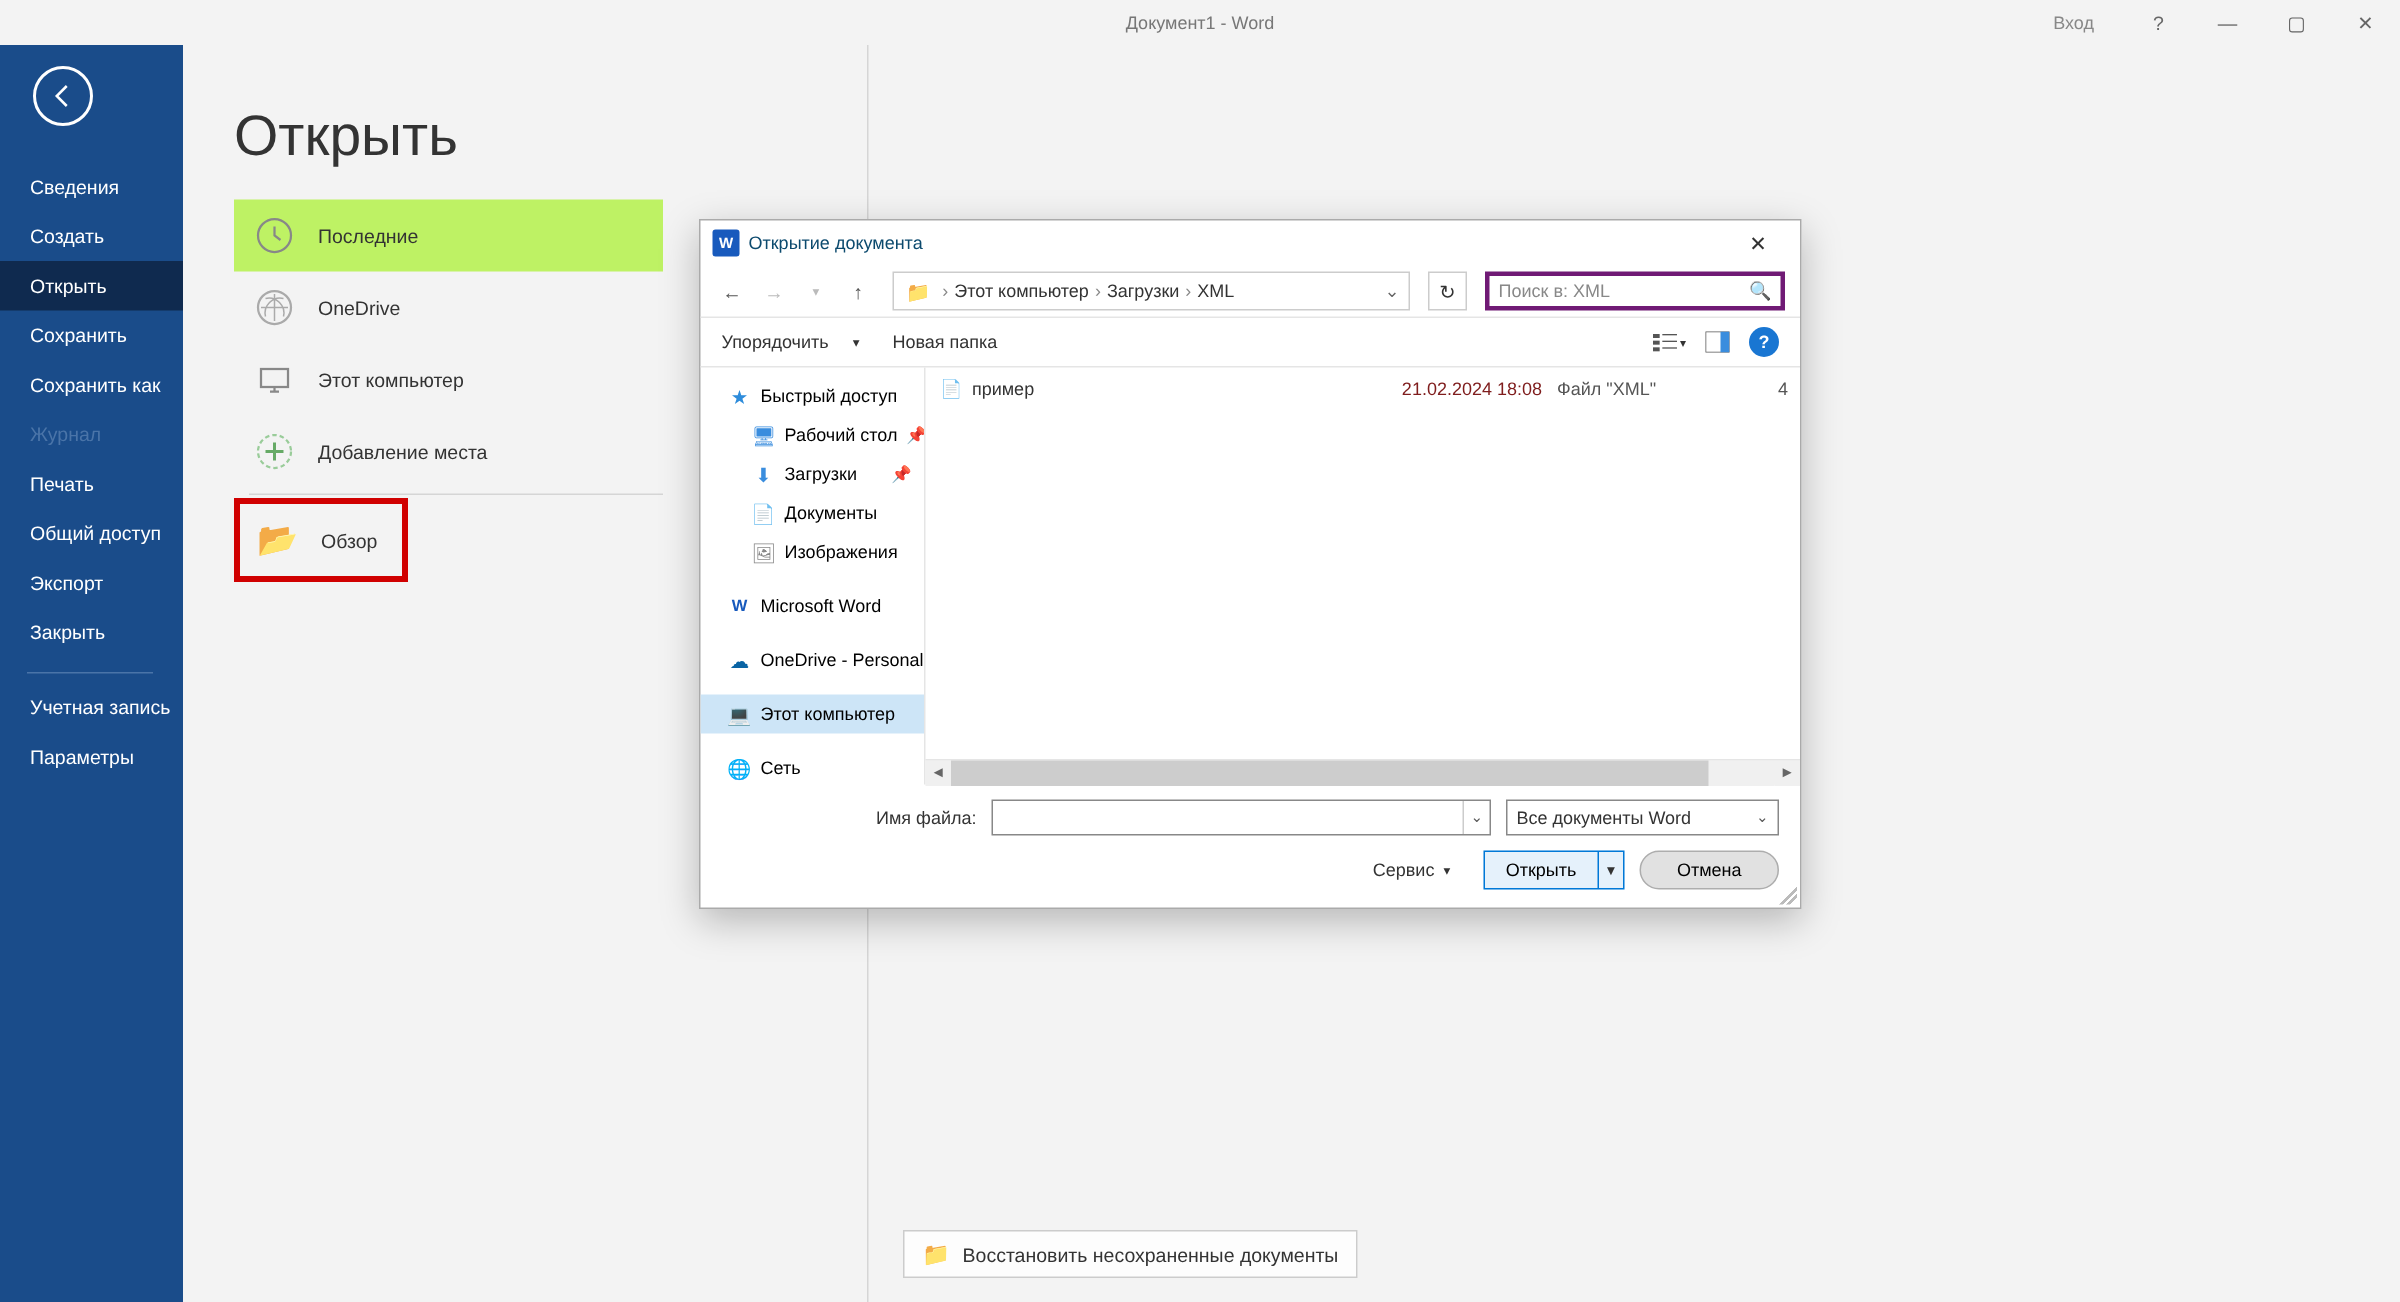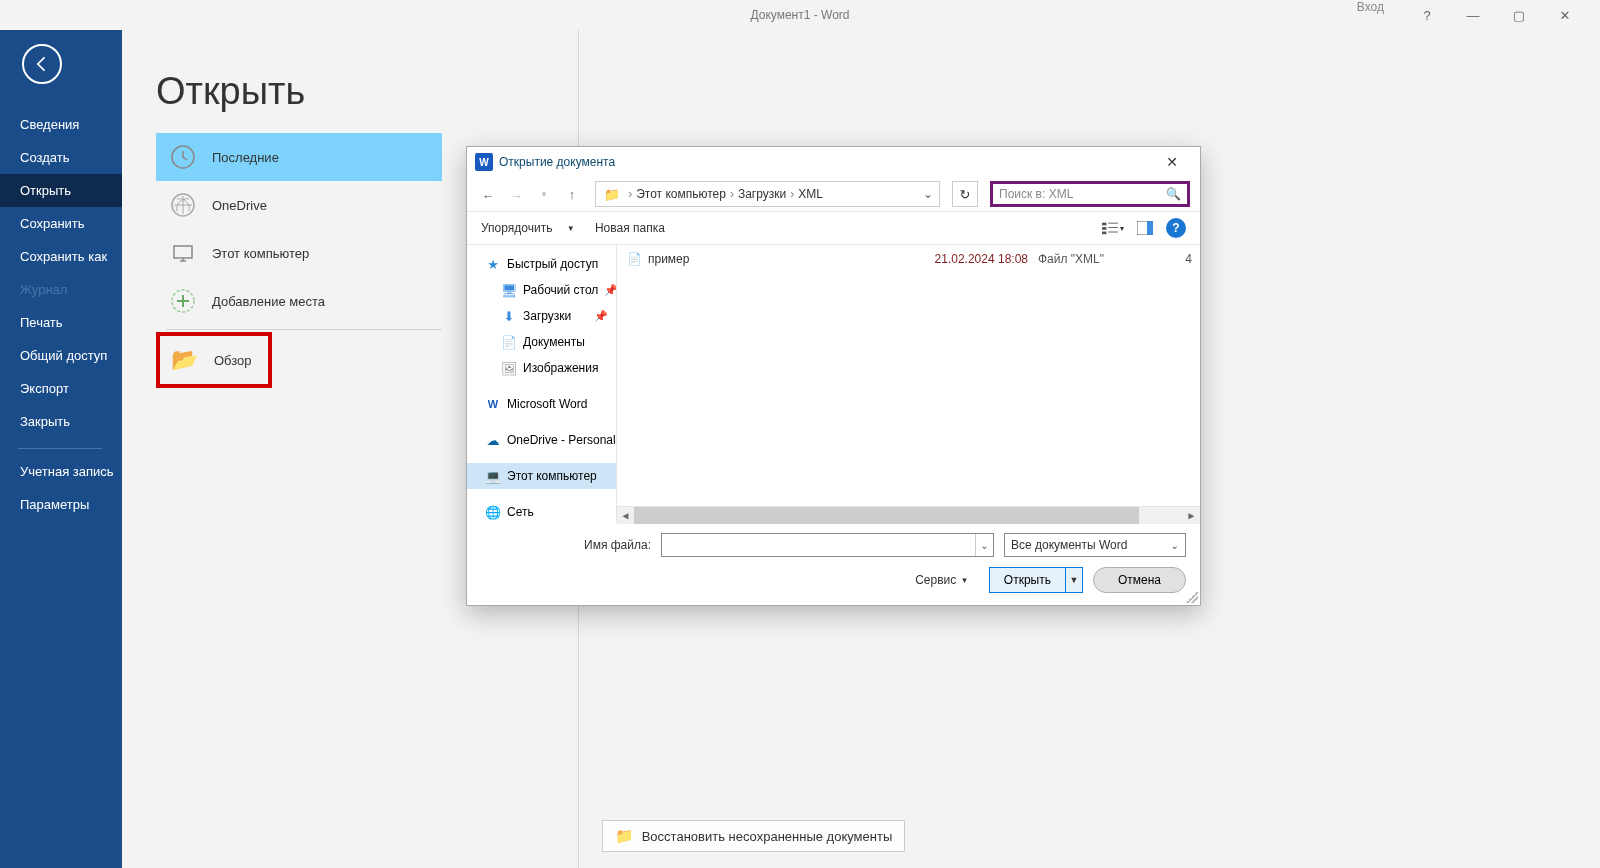--- a/index.html
+++ b/index.html
@@ -1,41 +1,41 @@
 <!DOCTYPE html>
 <html><head>
 <meta charset="utf-8">
 <style>
 * { margin: 0; padding: 0; box-sizing: border-box; font-family: "Segoe UI", Arial, sans-serif; }
 body { width: 1600px; height: 868px; background: #f3f3f3; position: relative; overflow: hidden; font-size: 13px; }
 
 
 .titlebar { height: 30px; display: flex; align-items: center; justify-content: center; background: #f3f3f3; position: relative; color: #777; font-size: 12px; }
 .titlebar .doc-title { color: #777; }
-.titlebar .right-controls { position: absolute; right: 12px; top: 0; height: 30px; display: flex; }
+.titlebar .right-controls { position: absolute; right: 0; top: 0; height: 30px; display: flex; align-items: center; }
 .titlebar .right-controls .login { margin-right: 20px; color: #888; font-size: 12px; cursor: pointer; }
 .titlebar .right-controls .wbtn { width: 46px; height: 30px; display: flex; align-items: center; justify-content: center; color: #666; font-size: 13px; cursor: pointer; }
 
 
 .main { display: flex; height: calc(100% - 30px); }
 .sidebar { width: 122px; background: #1a4c8a; color: #fff; display: flex; flex-direction: column; position: relative; }
 .back-circle { width: 40px; height: 40px; border: 2px solid #fff; border-radius: 50%; margin: 14px 0 0 22px; display: flex; align-items: center; justify-content: center; cursor: pointer; }
 .back-circle svg { width: 20px; height: 20px; }
 .side-list { margin-top: 24px; display: flex; flex-direction: column; }
 .side-item { padding: 9px 0 9px 20px; color: #fff; font-size: 13px; cursor: pointer; }
 .side-item.active { background: #0f2a4f; }
 .side-item.disabled { color: #4a74a8; cursor: default; }
 .side-sep { border-top: 1px solid #4a74a8; margin: 10px 18px 6px 18px; width: 84px; }
 
 
 .content { flex: 1; padding: 40px 0 0 34px; position: relative; }
 .page-title { font-size: 38px; font-weight: 300; color: #333; margin-bottom: 20px; }
 .loc-list { width: 286px; display: flex; flex-direction: column; }
 .loc-item { display: flex; align-items: center; height: 48px; padding-left: 10px; cursor: pointer; color: #333; }
-.loc-item.selected { background: #7dd3fc; }
+.loc-item.selected { background: #bef264; }
 .loc-item .ico { width: 34px; height: 34px; display: flex; align-items: center; justify-content: center; margin-right: 12px; color: #666; }
 .loc-sep { border-top: 1px solid #d5d5d5; margin: 4px 0 4px 10px; width: 276px; }
 .loc-item.highlight { border: 4px solid #d00000; width: 116px; height: 56px; padding-left: 8px; margin-top: -2px; }
 .vline { position: absolute; left: 456px; top: 0; bottom: 0; width: 1px; background: #d5d5d5; }
 
 .recover-btn { position: absolute; left: 480px; bottom: 16px; background: #fdfdfd; border: 1px solid #ccc; padding: 6px 12px; display: flex; align-items: center; gap: 8px; cursor: pointer; font-size: 13px; color: #333; }
 .recover-btn .fico { color: #dbb877; font-size: 15px; }
 
 
 .dialog { position: absolute; left: 466px; top: 146px; width: 735px; height: 460px; background: #fff; border: 1px solid #aaa; box-shadow: 0 8px 24px rgba(0,0,0,0.25); display: flex; flex-direction: column; }

